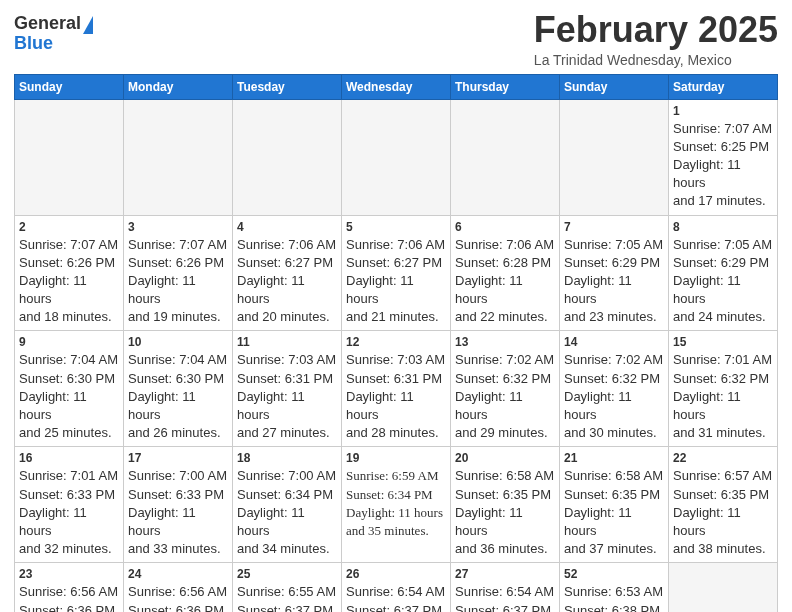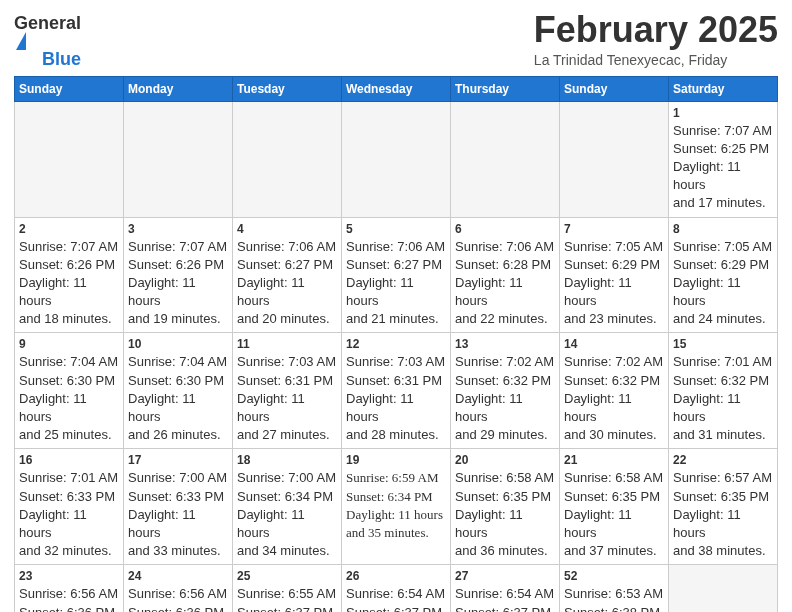--- a/index.html
+++ b/index.html
@@ -26,21 +26,21 @@
       display: flex;
       align-items: center;
       margin-top: 4px;
     }
     .logo-text {
       font-size: 18px;
       font-weight: bold;
       line-height: 1.1;
     }
     .logo-general { color: #333; }
-    .logo-blue { color: #2176d2; margin-left: 28px; }
+    .logo-blue { color: #2176d2; }
     .logo-triangle {
       width: 0; height: 0;
       border-left: 10px solid transparent;
       border-bottom: 18px solid #2176d2;
       margin-left: 2px;
       margin-top: -2px;
     }
     .title-block {
       text-align: left;
     }
@@ -96,30 +96,30 @@
       line-height: 1.4;
     }
   </style>
 </head>
 <body>
 
 <div class="page">
   <div class="header">
     <div class="logo">
       <div>
-        <div style="display:flex;align-items:flex-start;flex-direction:column;">
+        <div style="display:flex;align-items:flex-end;">
           <span class="logo-text logo-general">General</span>
           <div class="logo-triangle"></div>
         </div>
         <span class="logo-text logo-blue">Blue</span>
       </div>
     </div>
     <div class="title-block">
       <div class="title-month">February 2025</div>
-      <div class="title-location">La Trinidad Tenexyecac, Friday</div>
+      <div class="title-location">La Trinidad Wednesday, Mexico</div>
     </div>
   </div>
 
   <table class="calendar">
     <thead>
       <tr>
       <th>Sunday</th>
           <th>Monday</th>
           <th>Tuesday</th>
           <th>Wednesday</th>

